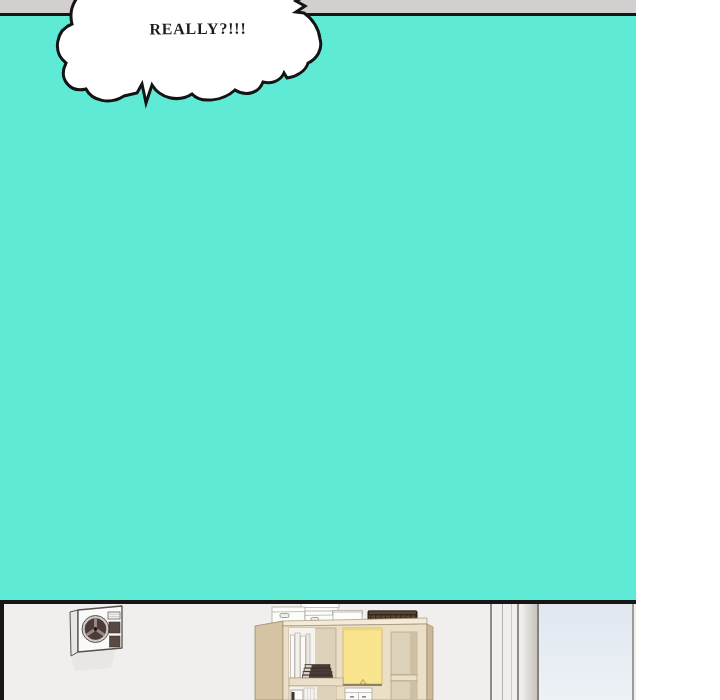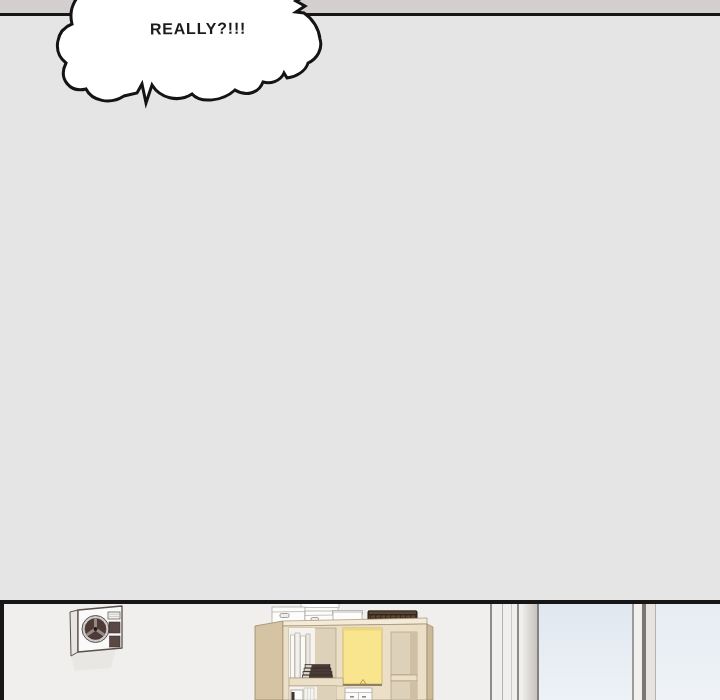--- a/index.html
+++ b/index.html
@@ -1,17 +1,17 @@
 <!DOCTYPE html>
 <html style="--panel-border: #161616; --top-bar: #d2cfce; --bubble-fill: #ffffff; --bubble-stroke: #141414; --wall: #f1efed; --shelf-cream: #ebdfc7; --shelf-top: #f3ebd8; --shelf-side: #d6c3a4; --shelf-side-dark: #ccb998; --cube-tan: #ddd1ba; --cube-white: #f6f3ee; --yellow-door: #f8e58e; --basket: #443426; --book-dark: #4a3b36; --ac-body: #fbfafa; --ac-fan-dark: #4e3b38; --glass-top: #e0e7ef; --glass-bottom: #edf2f7; --frame-line: #8f8b87; --shadow: #e8e5e2;"><head>
 <meta charset="utf-8">
 <style>
   html,body{margin:0;padding:0;background:#ffffff;}
-  .page{position:relative;width:720px;height:700px;overflow:hidden;background:#e5e5e5;
-        font-family:Liberation Sans, sans-serif;}
+  .page{position:relative;width:636px;height:700px;overflow:hidden;background:#5eead4;
+        font-family:Liberation Serif, serif;}
   .abs{position:absolute;}
 
   
   .top-bar{left:0;top:0;width:720px;height:13px;background:var(--top-bar);
            border-bottom:3.5px solid var(--panel-border);}
 
   
   .bubble-svg{left:0;top:0;}
   .bubble-text{left:124px;top:20px;width:148px;text-align:center;
                font-size:16px;font-weight:bold;letter-spacing:.8px;color:#1c1c1c;

